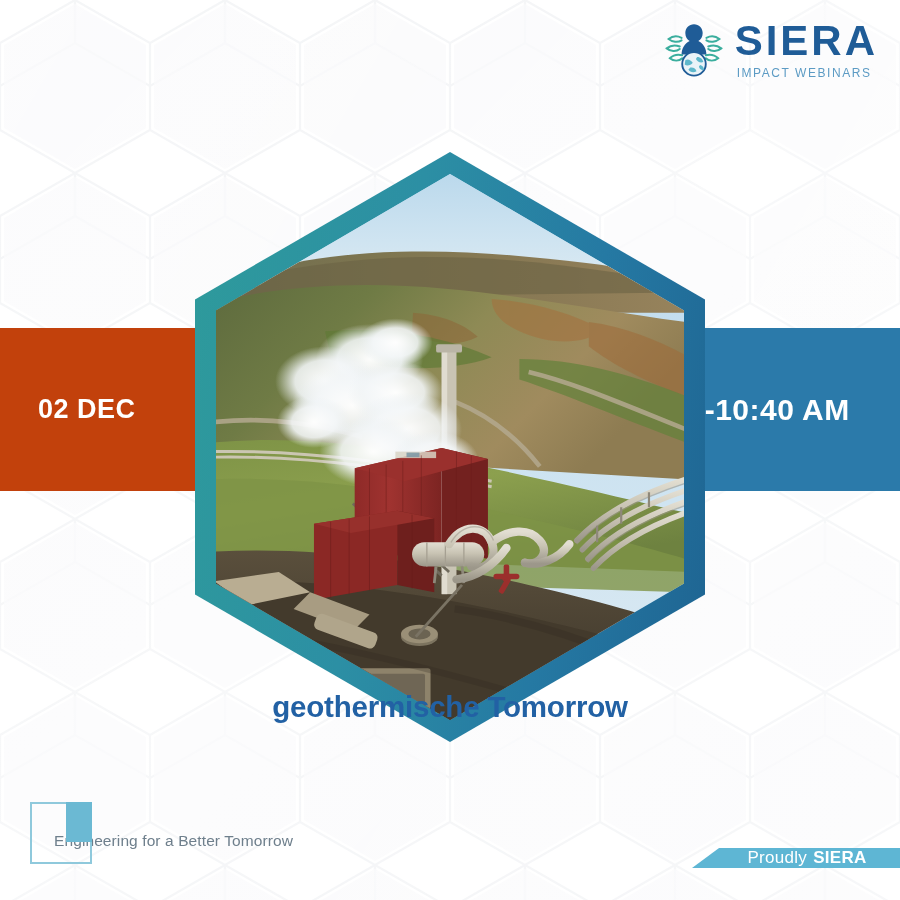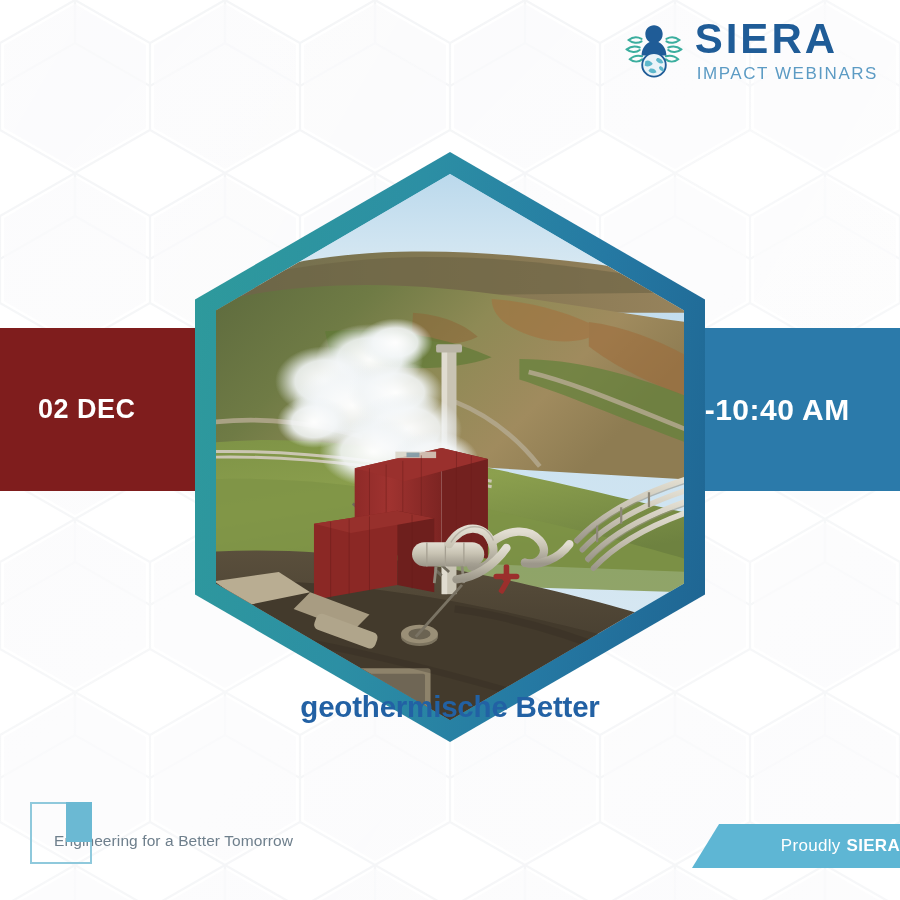--- a/index.html
+++ b/index.html
@@ -46,40 +46,40 @@
   }
   #brand-mark { width: 62px; height: 62px; flex: 0 0 auto; }
   #brand-words { display: flex; flex-direction: column; line-height: 1; }
   #brand-name {
     font-size: 42px;
     font-weight: bold;
     letter-spacing: 3px;
     color: #1F5C97;
   }
   #brand-tagline {
-    font-size: 17px;
+    font-size: 12px;
     letter-spacing: 1.55px;
     color: #5C9BC4;
     margin-top: 5px;
     margin-left: 2px;
   }
 
   
   .band {
     position: absolute;
     top: 328px;
     height: 163px;
     display: flex;
     align-items: center;
     z-index: 10;
   }
   #band-left {
     left: 0;
     width: 310px;
-    background: #7f1d1d;
+    background: #c2410c;
     clip-path: polygon(0 0, 74% 0, 100% 50%, 74% 100%, 0 100%);
     justify-content: flex-start;
     padding-left: 38px;
   }
   #band-right {
     right: 0;
     width: 320px;
     background: #2B7AAA;
     clip-path: polygon(26% 0, 100% 0, 100% 100%, 26% 100%, 0 50%);
     justify-content: center;
@@ -168,27 +168,27 @@
     color: #6E7F8C;
     margin-left: -38px;
     margin-bottom: 14px;
     letter-spacing: 0.1px;
   }
 
   #footer-badge {
     position: absolute;
     right: 0;
     bottom: 32px;
-    height: 44px;
+    height: 20px;
     width: 208px;
     background: #5EB6D4;
     clip-path: polygon(13% 0, 100% 0, 100% 100%, 0 100%);
     display: flex;
     align-items: center;
-    justify-content: flex-end;
+    justify-content: center;
     padding-left: 22px;
     z-index: 25;
   }
   #footer-badge span { color: #ffffff; font-size: 17px; letter-spacing: 0.3px; }
   #badge-brand { font-weight: bold; margin-left: 6px; }
 </style>
 </head>
 <body>
 
 <div id="poster">
@@ -457,21 +457,21 @@
           <path d="M260,470 C320,478 380,496 440,520" stroke="#2E271D" stroke-width="8" fill="none"></path>
           <path d="M70,500 C150,514 240,536 330,562" stroke="#2E271D" stroke-width="7" fill="none"></path>
         </g>
 
         <line x1="268" y1="444" x2="218" y2="500" stroke="#7A7364" stroke-width="3"></line>
       </svg>
     </div>
   </div>
 
   <div id="headline">
-    <div>geothermische Better</div>
+    <div>geothermische Tomorrow</div>
   </div>
 
   <div id="footer-left">
     <div id="footer-mark"></div>
     <div id="footer-slogan">Engineering for a Better Tomorrow</div>
   </div>
 
   <div id="footer-badge">
     <span>Proudly</span>
     <span id="badge-brand">SIERA</span>

